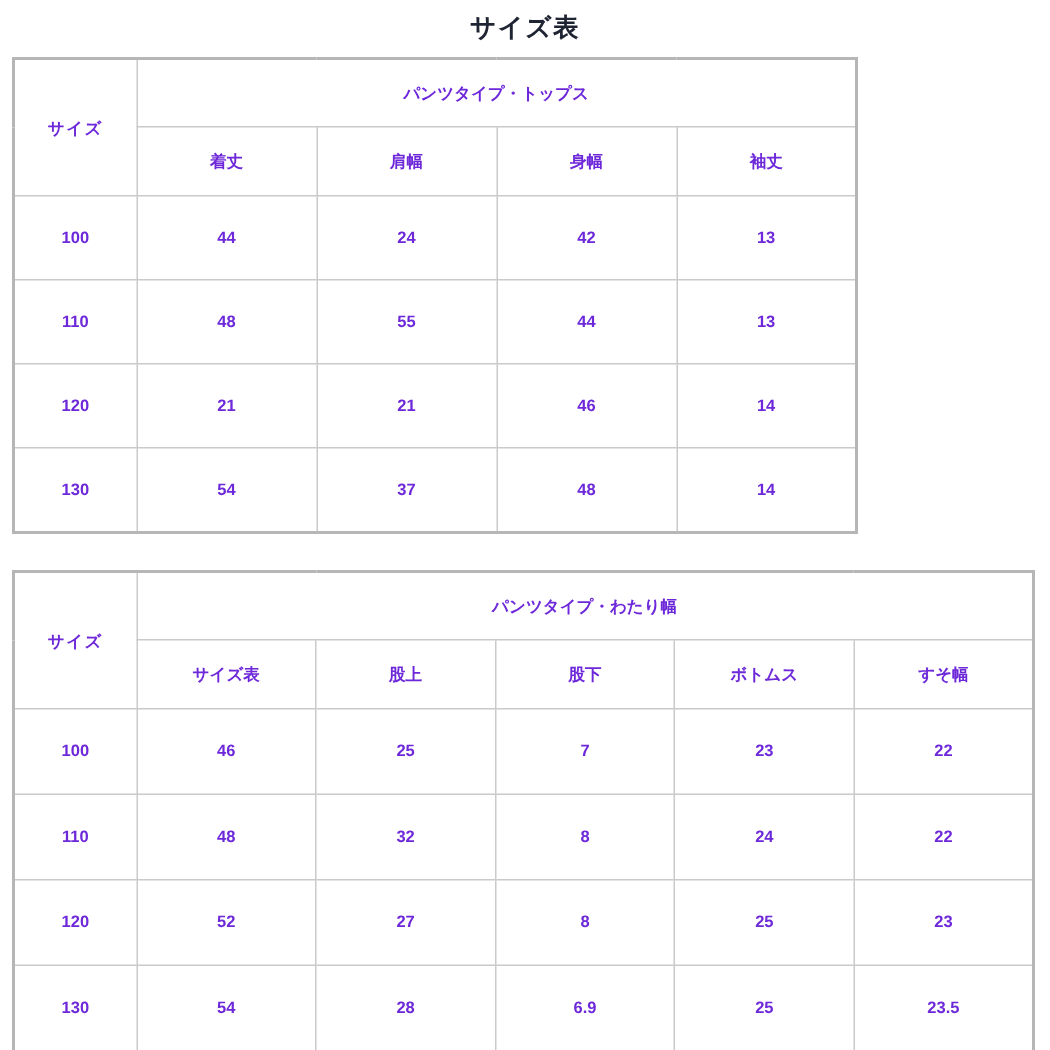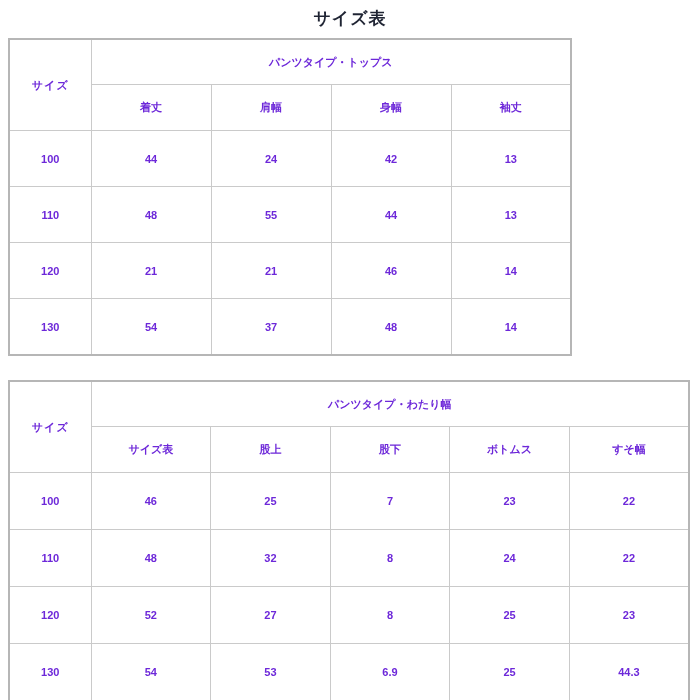--- a/index.html
+++ b/index.html
@@ -148,21 +148,21 @@
       <td>120</td>
       <td>52</td>
       <td>27</td>
       <td>8</td>
       <td>25</td>
       <td>23</td>
     </tr>
     <tr class="data-row">
       <td>130</td>
       <td>54</td>
-      <td>53</td>
+      <td>28</td>
       <td>6.9</td>
       <td>25</td>
-      <td>44.3</td>
+      <td>23.5</td>
     </tr>
   </tbody>
     </table>
 
 </div>
 
 </body></html>

